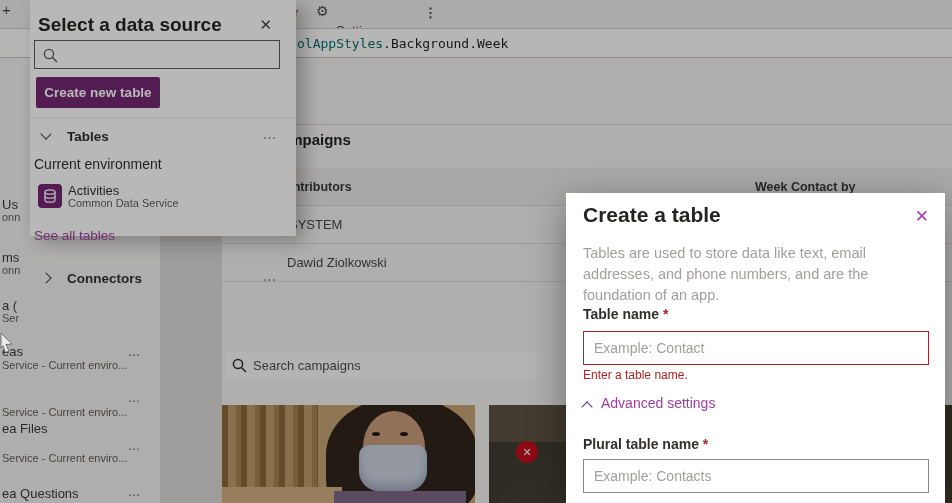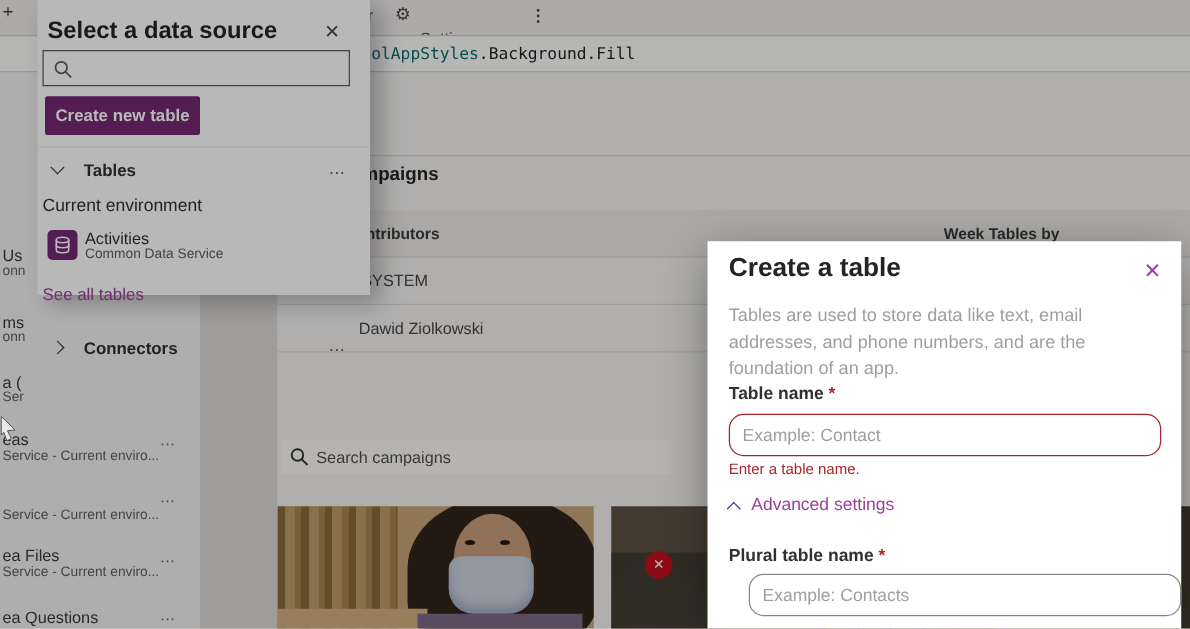--- a/index.html
+++ b/index.html
@@ -95,44 +95,44 @@
 
   
   .overlay{ left:0; top:0; width:952px; height:503px; background:rgba(0,0,0,.28); z-index:20; }
   .dialog{ left:566px; top:193px; width:379px; height:312px; background:#fff; z-index:30;
            box-shadow:0 10px 36px rgba(0,0,0,.38); padding:0; }
   .dlg-title{ position:absolute; left:17px; top:10px; font-size:21px; font-weight:bold; color:#252423; }
   .dlg-close{ position:absolute; right:16px; top:13px; font-size:17px; color:var(--close_magenta); cursor:pointer; }
   .dlg-desc{ position:absolute; left:17px; top:50px; width:350px; font-size:14.5px; line-height:21px; color:#a19f9d; }
   .dlg-label{ position:absolute; left:17px; font-size:14px; font-weight:bold; color:#323130; }
   .req{ color:var(--error_red); font-weight:bold; }
-  .dlg-input{ position:absolute; left:17px; width:346px; height:30px; border-radius:12px; font-size:14px;
+  .dlg-input{ position:absolute; left:17px; width:346px; height:30px; border-radius:0; font-size:14px;
               color:#323130; padding:16px 10px; font-family:"Liberation Sans",sans-serif; outline:none; }
   .dlg-input::placeholder{ color:#a19f9d; opacity:1; }
   .inp-error{ border:1px solid var(--error_red); }
-  .inp-normal{ border:1px solid #8a8886;margin-left:16px; }
+  .inp-normal{ border:1px solid #8a8886; }
   .dlg-error{ position:absolute; left:17px; top:175px; font-size:12px; color:var(--error_red); }
   .advanced{ position:absolute; left:17px; top:202px; font-size:14px; color:var(--link_purple); cursor:pointer; }
   .advanced .chev-up{ margin-right:10px; position:relative; top:3px; }
 </style>
 </head>
 <body>
 
 <div id="screen">
 
   <div class="abs topbar">
     <span style="left:2px; top:1px; font-size:15px;">+</span>
     <span style="left:287px;">er</span>
     <span style="left:316px; top:3px; font-size:14px;">⚙</span>
     <span style="left:336px;margin-top:18px;">Settings</span>
     <span style="left:424px; font-weight:bold;">⋮</span>
   </div>
 
   <div class="abs formulabar">
-    <div class="formula"><span class="tok">olAppStyles</span><span>.Background.Fill</span></div>
+    <div class="formula"><span class="tok">olAppStyles</span><span>.Background.Week</span></div>
   </div>
 
   <div class="abs appregion"></div>
 
   <div class="abs datasidebar">
     <div class="peek">
       <span class="l1" style="top:139px;">Us</span>
       <span class="l2" style="top:153px;">onn</span>
     </div>
     <div class="peek">
@@ -147,37 +147,37 @@
     <div>
       <span class="src-title" style="top:286px;">eas</span>
       <span class="src-more" style="top:290px;">⋯</span>
       <span class="src-sub" style="top:301px;">Service - Current enviro...</span>
     </div>
     <div>
       <span class="src-more" style="top:336px;">⋯</span>
       <span class="src-sub" style="top:348px;">Service - Current enviro...</span>
     </div>
     <div>
-      <span class="src-title" style="top:379px;">ea Files</span>
+      <span class="src-title" style="top:363px;">ea Files</span>
       <span class="src-more" style="top:384px;">⋯</span>
       <span class="src-sub" style="top:394px;">Service - Current enviro...</span>
     </div>
     <div>
       <span class="src-title" style="top:428px;">ea Questions</span>
       <span class="src-more" style="top:430px;">⋯</span>
     </div>
   </div>
   <div class="abs gutter"></div>
 
   <div class="abs canvas">
     <div class="c-div" style="top:66px;"></div>
     <div class="c-title">Campaigns</div>
     <div class="c-headband">
       <span class="c-colhdr" style="left:54px;">Contributors</span>
-      <span class="c-colhdr" style="left:533px;">Week Tables by</span>
+      <span class="c-colhdr" style="left:533px;">Week Contact by</span>
     </div>
     <div class="c-row" style="top:148px;">
       <span class="c-cell" style="left:67px;">SYSTEM</span>
     </div>
     <div class="c-row" style="top:186px;">
       <span class="c-cell" style="left:65px;">Dawid Ziolkowski</span>
     </div>
 
     <div class="searchbox">
       <svg class="mag" width="15" height="15" viewBox="0 0 15 15">

